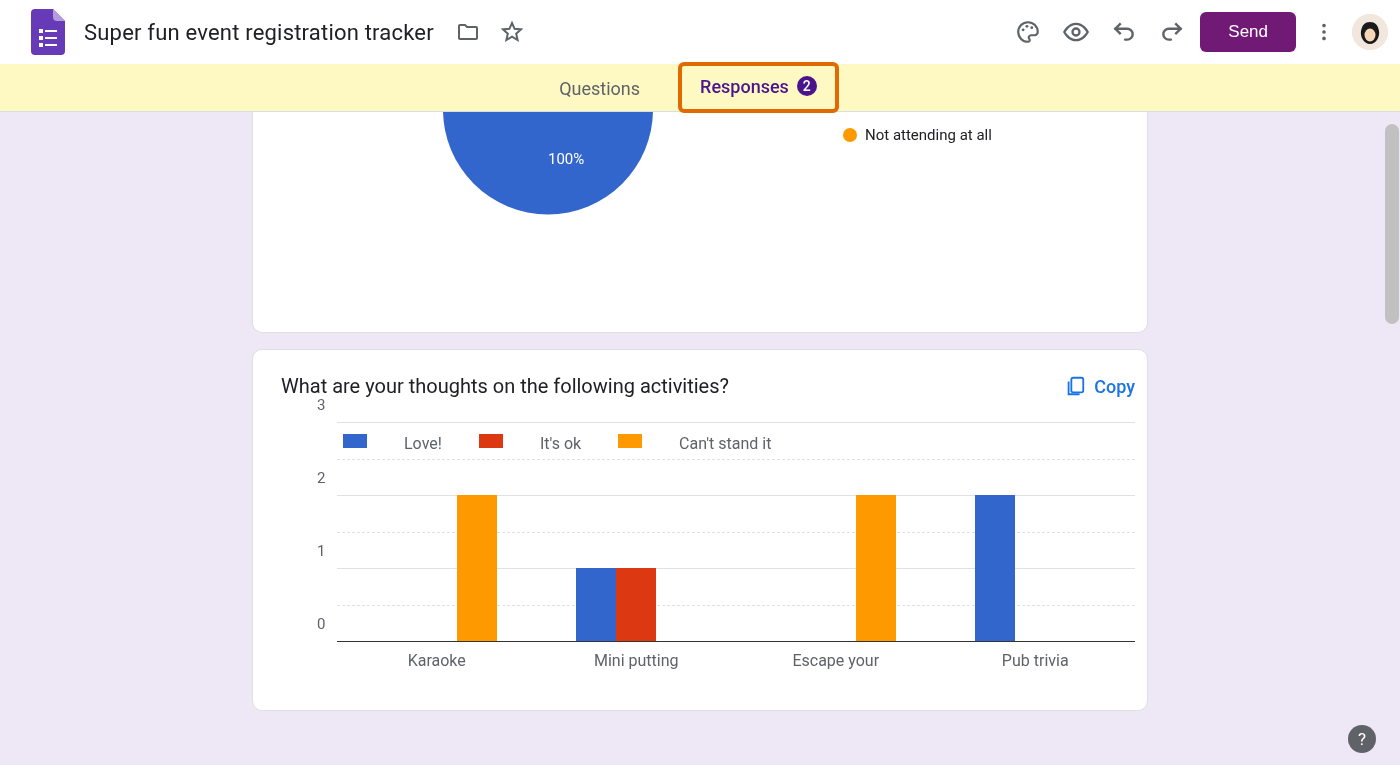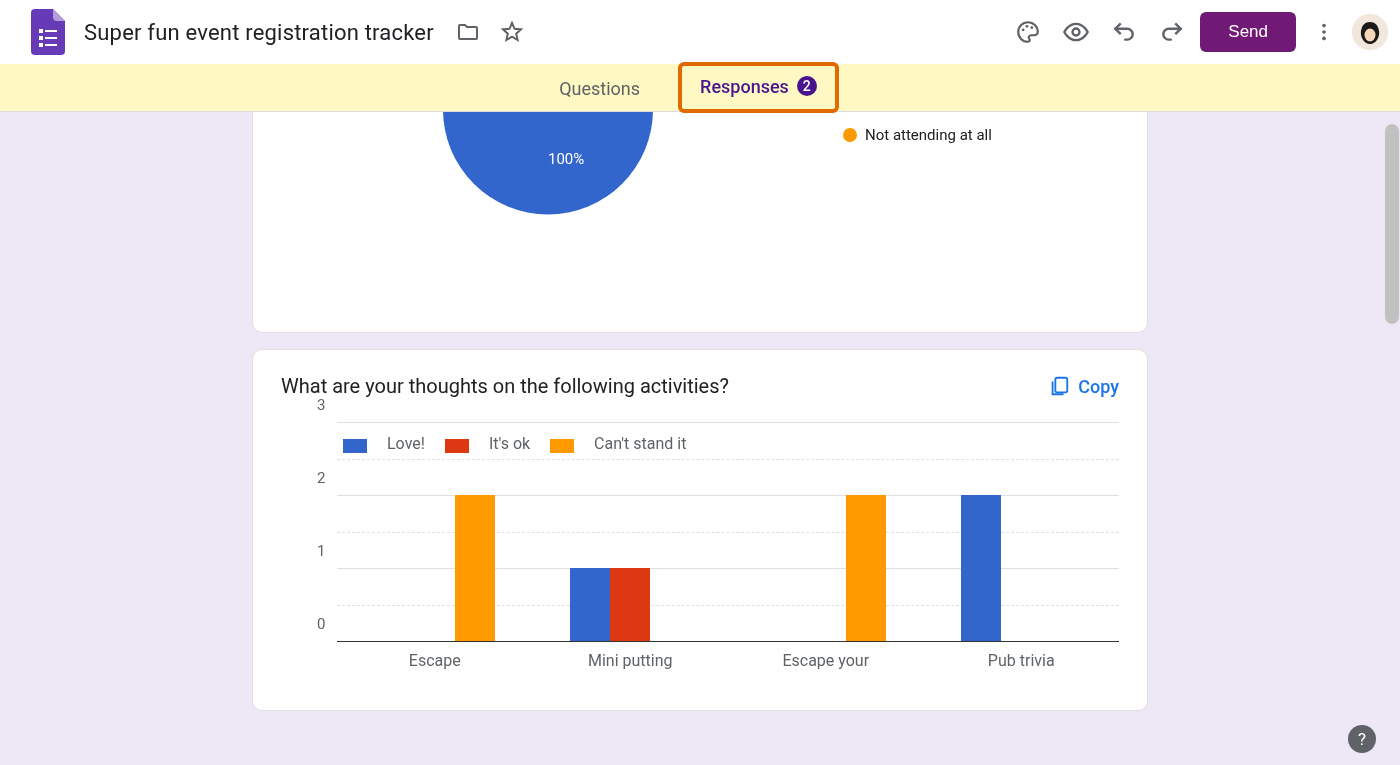--- a/index.html
+++ b/index.html
@@ -100,21 +100,21 @@
       padding-bottom: 40px;
     }
     .card {
       width: 896px;
       margin: 0 auto 16px auto;
       background: #fff;
       border-radius: 10px;
       border: 1px solid #e0e0e0;
     }
     .card:first-of-type { margin-top: 0; border-top-left-radius: 0; border-top-right-radius: 0; border-top: none; }
-    .card-inner { padding: 24px 28px 28px 28px; }
+    .card-inner { padding: 24px 12px 28px 28px; }
     .question-title {
       font-size: 20px;
       color: #202124;
       font-weight: 400;
     }
     .card-header-row {
       display: flex;
       align-items: center;
       justify-content: space-between;
       margin-bottom: 14px;
@@ -180,23 +180,23 @@
     .bar { width: 40px; }
     .x-axis-labels {
       position: absolute;
       left: 56px; right: 0; bottom: 12px;
       display: flex;
     }
     .x-label { flex: 1; text-align: center; font-size: 16px; color: #5f6368; }
     .bar-legend {
       position: absolute;
       left: 62px; top: 12px;
-      display: flex; gap: 20px;
+      display: flex; gap: 37px;
       font-size: 16px; color: #5f6368;
-      align-items: flex-end;
+      align-items: flex-start;
     }
     .bar-legend .sw { width: 24px; height: 14px; }
 
     
     .help-fab {
       position: fixed;
       right: 24px; bottom: 12px;
       width: 28px; height: 28px;
       border-radius: 50%;
       background: #5f6368;
@@ -368,21 +368,21 @@
             <div class="bar" style="height:146px;background:#ff9900"></div>
           </div>
           <div class="cat-group">
             <div class="bar" style="height:146px;background:#3366cc"></div>
             <div class="bar" style="height:0;background:#dc3912"></div>
             <div class="bar" style="height:0;background:#ff9900"></div>
           </div>
         </div>
 
         <div class="x-axis-labels">
-          <div class="x-label">Escape</div>
+          <div class="x-label">Karaoke</div>
           <div class="x-label">Mini putting</div>
           <div class="x-label">Escape your</div>
           <div class="x-label">Pub trivia</div>
         </div>
       </div>
     </div>
   </div>
 </div>
 
 <div class="help-fab">?</div>

